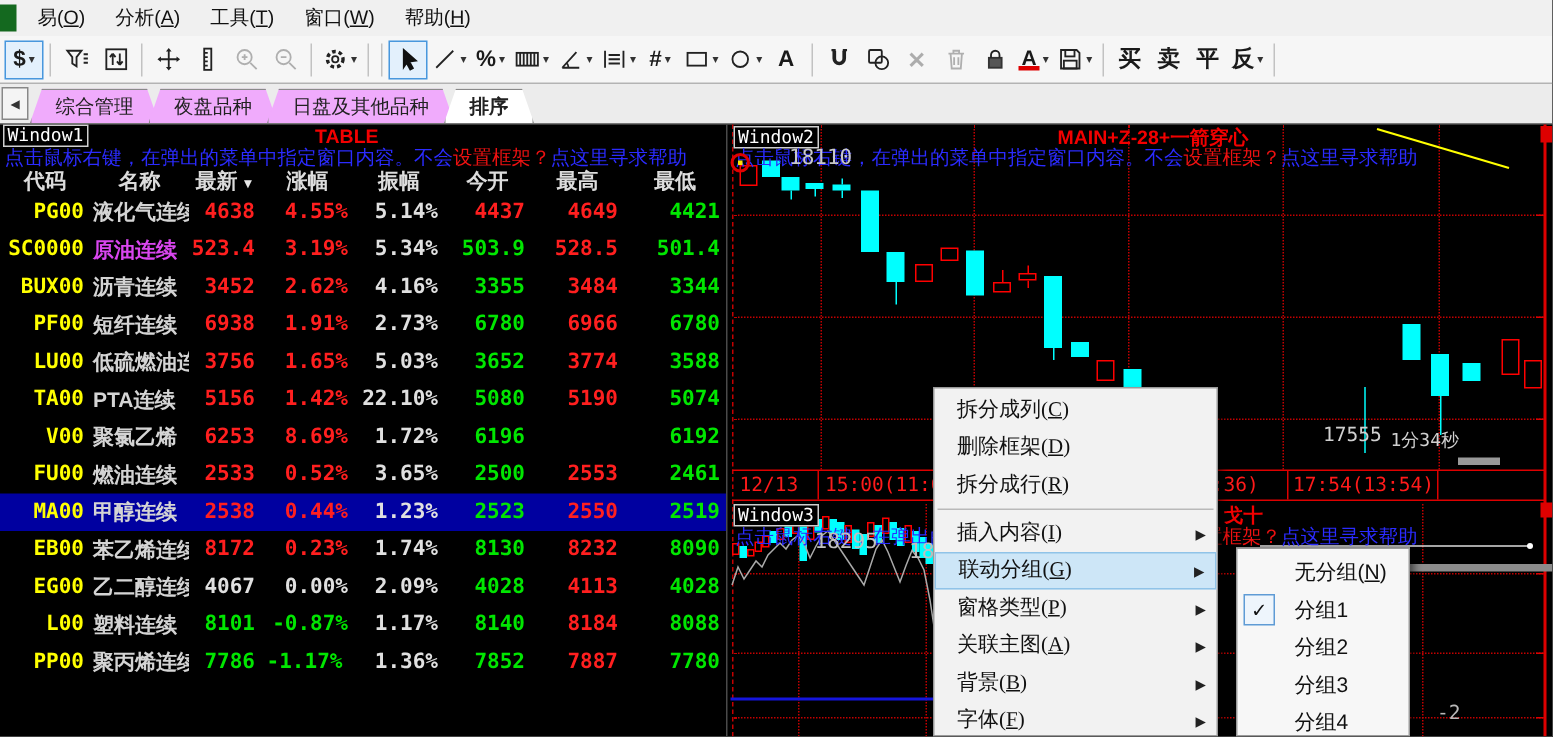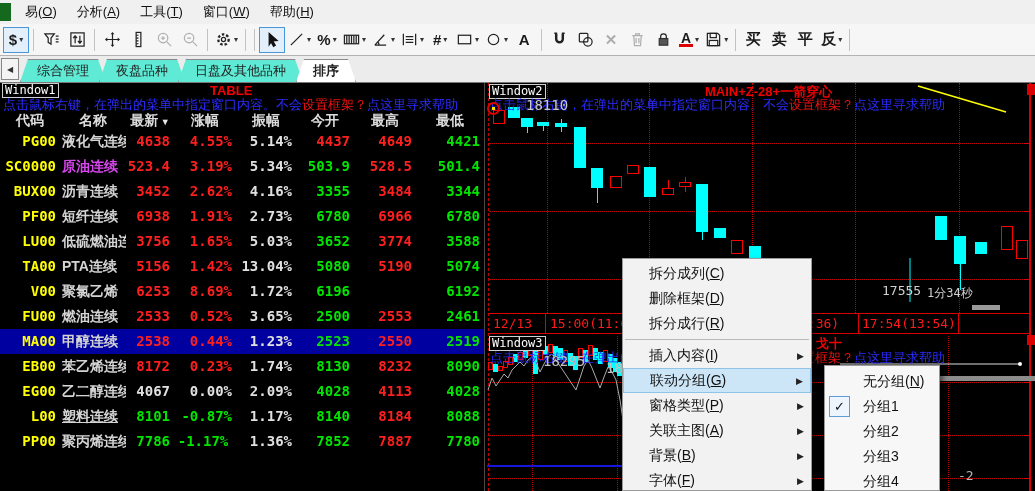--- a/index.html
+++ b/index.html
@@ -21,21 +21,21 @@
   .tb-btn.dis{opacity:.33;}
   .tb-caret{font-size:8px;margin-left:2px;color:#333;}
   .tb-sep{width:1px;height:22px;background:#c2c2c2;margin:0 4px;flex:none;}
   .tb-glyph{font-weight:bold;font-size:15px;}
   .fc b{font-weight:bold;font-size:14px;display:block;line-height:12px;text-align:center;}
   .fc i{display:block;height:3px;background:#d00;width:14px;}
   #tabbar{position:absolute;top:56px;left:0;width:1035px;height:27px;background:#ececec;
           display:flex;align-items:flex-end;border-bottom:1px solid #777;box-sizing:border-box;}
   #tab-scroll{width:16px;height:20px;border:1px solid #888;background:#f4f4f4;font-size:8px;
               display:flex;align-items:center;justify-content:center;margin:0 8px 2px 1px;color:#333;}
-  .tab{height:22px;line-height:22px;padding:0 16px;font-size:13px;color:#222;background:#5eead4;
+  .tab{height:22px;line-height:22px;padding:0 16px;font-size:13px;color:#222;background:#f0abfc;
        border:1px solid #8a8a8a;border-bottom:none;margin-left:-7px;
        clip-path:polygon(8px 0,calc(100% - 8px) 0,100% 100%,0 100%);}
   .tab.active{background:#ffffff;font-weight:bold;z-index:3;}
   
   #content{position:absolute;top:83px;left:0;width:1035px;height:408px;background:#000;}
   #w1,#w2,#w3{position:absolute;}
   .win-title{position:absolute;color:#fff;font-family:"DejaVu Sans Mono","Liberation Mono",monospace;
              font-size:12px;line-height:13px;border:1px solid #cfcfcf;padding:0 2px;background:#000;z-index:6;}
   .red-ind{position:absolute;color:#f20000;font-size:13px;font-weight:bold;z-index:6;white-space:nowrap;}
   .help-line{position:absolute;font-size:13px;white-space:nowrap;z-index:6;}
@@ -58,21 +58,21 @@
   .chart-label{position:absolute;z-index:6;white-space:nowrap;font-family:"DejaVu Sans Mono","Liberation Mono",monospace;}
   .axis-label{position:absolute;color:#ff1a1a;font-size:13px;z-index:6;white-space:nowrap;
               font-family:"DejaVu Sans Mono","Liberation Mono",monospace;}
   #marker{position:absolute;left:487px;top:19px;width:9px;height:9px;border:2px solid #e00000;border-radius:50%;z-index:6;}
   #marker i{position:absolute;left:2.5px;top:2.5px;width:3px;height:3px;background:#ffe000;}
   #w2-left-border{position:absolute;left:488px;top:0;width:0;height:408px;border-left:1px dashed #c40000;z-index:2;}
   
   #ctxmenu{position:absolute;left:622px;top:175px;width:190px;height:233px;background:#f2f2f2;
            border:1px solid #9a9a9a;box-shadow:3px 3px 5px rgba(0,0,0,.5);padding-top:2px;
            z-index:50;font-size:14px;color:#111;box-sizing:border-box;overflow:hidden;}
-  .mi{height:25px;line-height:25px;padding-left:26px;position:relative;}
+  .mi{height:25px;line-height:25px;padding-left:15px;position:relative;font-family:Liberation Serif, serif;}
   .mi u{text-decoration:underline;}
   .mi.hl{background:#cde6f7;border:1px solid #90c3e8;box-sizing:border-box;line-height:23px;}
   .mi .arr{position:absolute;right:7px;top:1px;font-size:9px;color:#222;}
   .msep{height:1px;background:#b9b9b9;margin:3px 2px;}
   #ctxsub{position:absolute;left:824px;top:282px;width:116px;height:126px;background:#f7f7f7;
           border:1px solid #9a9a9a;box-shadow:3px 3px 5px rgba(0,0,0,.5);padding-top:3px;
           z-index:51;font-size:14px;color:#111;box-sizing:border-box;overflow:hidden;}
   .si{height:25px;line-height:25px;padding-left:38px;position:relative;white-space:nowrap;}
   .si u{text-decoration:underline;}
   .si .chk{position:absolute;left:4px;top:2px;width:19px;height:19px;border:1px solid #5f9bd5;
@@ -325,21 +325,21 @@
           <div style="color: rgb(224, 224, 224);">5.03%</div>
           <div style="color: rgb(0, 230, 0);">3652</div>
           <div style="color: rgb(255, 31, 31);">3774</div>
           <div style="color: rgb(0, 230, 0);">3588</div>
         </div>
         <div class="t-row" style="top: 171px;">
           <div style="color: rgb(255, 255, 0);">TA00</div>
           <div class="cname" style="color: rgb(212, 212, 212);">PTA连续</div>
           <div style="color: rgb(255, 31, 31);">5156</div>
           <div style="color: rgb(255, 31, 31);">1.42%</div>
-          <div style="color: rgb(224, 224, 224);">13.04%</div>
+          <div style="color: rgb(224, 224, 224);">22.10%</div>
           <div style="color: rgb(0, 230, 0);">5080</div>
           <div style="color: rgb(255, 31, 31);">5190</div>
           <div style="color: rgb(0, 230, 0);">5074</div>
         </div>
         <div class="t-row" style="top: 196px;">
           <div style="color: rgb(255, 255, 0);">V00</div>
           <div class="cname" style="color: rgb(212, 212, 212);">聚氯乙烯</div>
           <div style="color: rgb(255, 31, 31);">6253</div>
           <div style="color: rgb(255, 31, 31);">8.69%</div>
           <div style="color: rgb(224, 224, 224);">1.72%</div>
@@ -382,21 +382,21 @@
           <div class="cname" style="color: rgb(212, 212, 212);">乙二醇连续</div>
           <div style="color: rgb(224, 224, 224);">4067</div>
           <div style="color: rgb(224, 224, 224);">0.00%</div>
           <div style="color: rgb(224, 224, 224);">2.09%</div>
           <div style="color: rgb(0, 230, 0);">4028</div>
           <div style="color: rgb(255, 31, 31);">4113</div>
           <div style="color: rgb(0, 230, 0);">4028</div>
         </div>
         <div class="t-row" style="top: 321px;">
           <div style="color: rgb(255, 255, 0);">L00</div>
-          <div class="cname" style="color: rgb(212, 212, 212); text-decoration: underline;">塑料连续</div>
+          <div class="cname" style="color: rgb(212, 212, 212);">塑料连续</div>
           <div style="color: rgb(0, 230, 0);">8101</div>
           <div style="color: rgb(0, 230, 0);">-0.87%</div>
           <div style="color: rgb(224, 224, 224);">1.17%</div>
           <div style="color: rgb(0, 230, 0);">8140</div>
           <div style="color: rgb(255, 31, 31);">8184</div>
           <div style="color: rgb(0, 230, 0);">8088</div>
         </div>
         <div class="t-row" style="top: 346px;">
           <div style="color: rgb(255, 255, 0);">PP00</div>
           <div class="cname" style="color: rgb(212, 212, 212);">聚丙烯连续</div>

